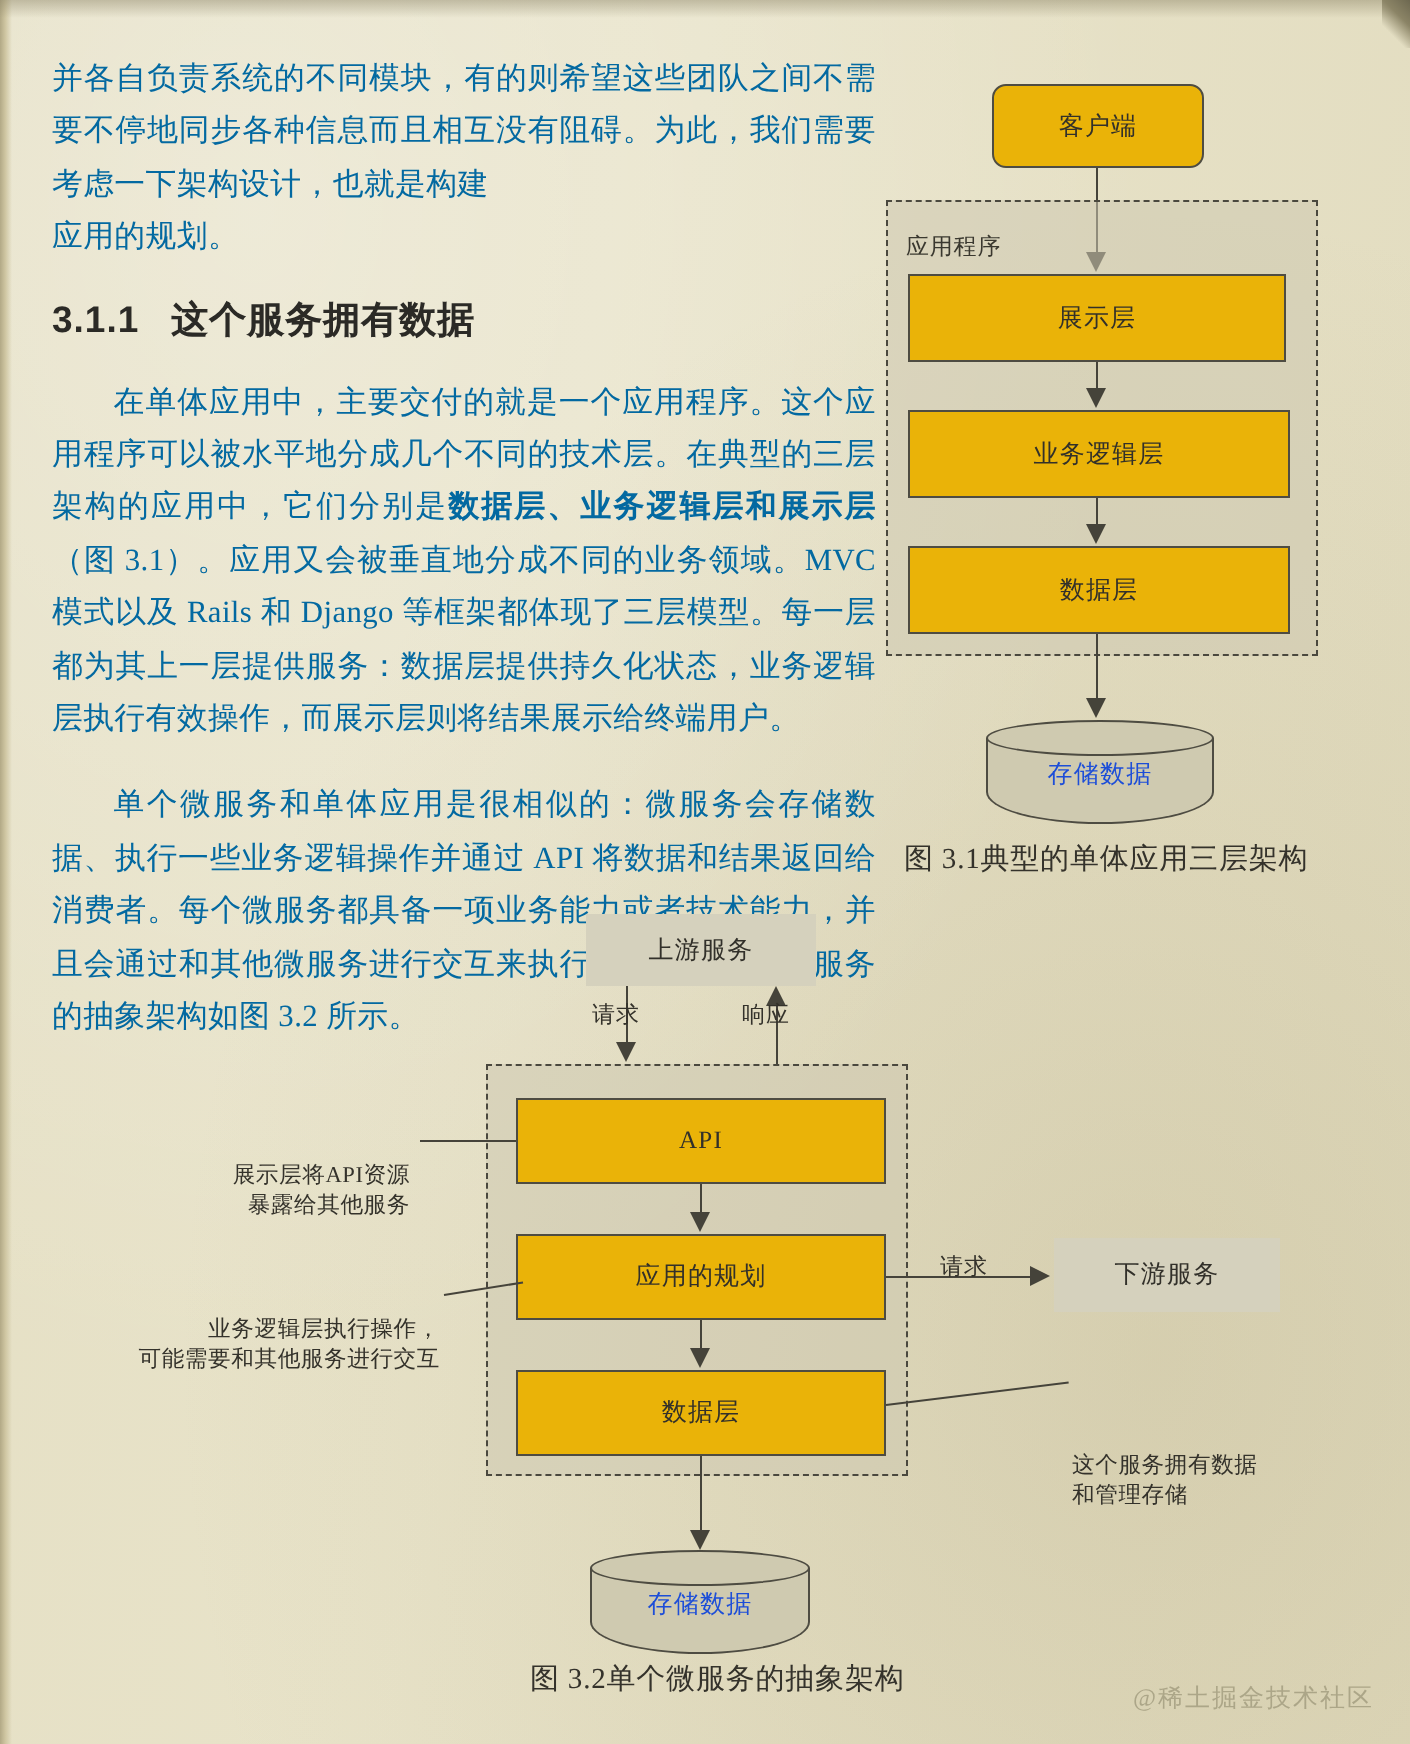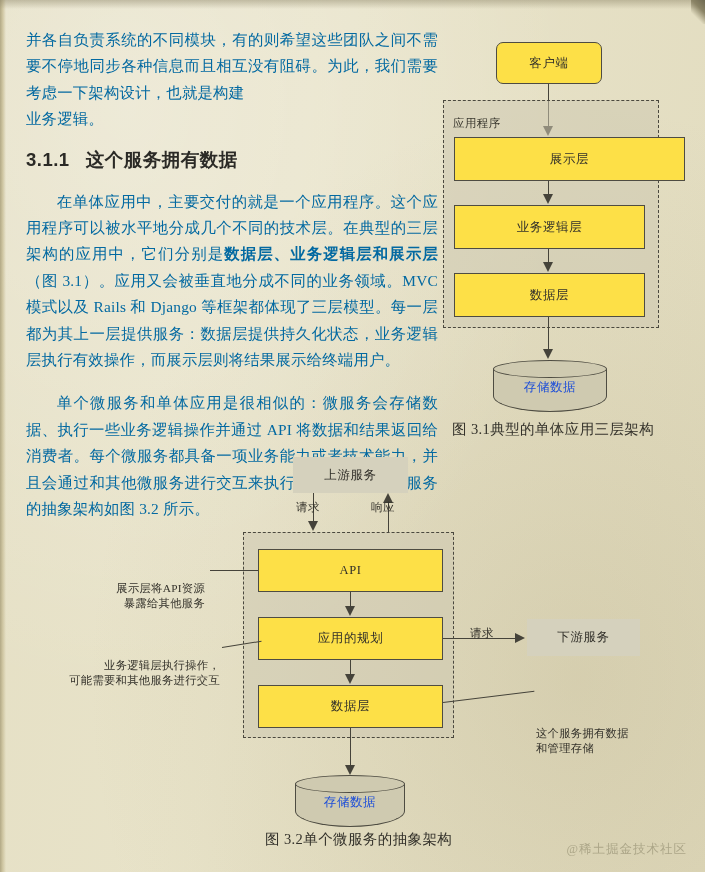--- a/index.html
+++ b/index.html
@@ -76,21 +76,21 @@
     color: #2b2a26;
     margin: 14px 0 9px 0;
   }
   .head .num { margin-right: 16px; }
 
   
   .dgm { position: absolute; z-index: 2; }
   .box {
     position: absolute;
     box-sizing: border-box;
-    background: #fde047;
+    background: #eab308;
     border: 1.6px solid #4e4c42;
     display: flex;
     align-items: center;
     justify-content: center;
     font-size: 12.5px;
     letter-spacing: .6px;
     color: #32302a;
   }
   .box.rounded { border-radius: 7px; }
   .box.plain {
@@ -220,21 +220,21 @@
 <div id="page">
 
   <div class="gutter"></div>
   <div class="page-top-shadow"></div>
   <div class="corner-fold"></div>
 
   <div class="textcol">
 
     <p class="para">
       <span>并各自负责系统的不同模块，有的则希望这些团队之间不需要不停地同步各种信息而且相互没有</span><span>阻碍。为此，我们需要考虑一下架构设计，也就是构建</span><br>
-      <span>业务逻辑。</span>
+      <span>应用的规划。</span>
     </p>
 
     <h2 class="head">
       <span class="num">3.1.1</span><span>这个服务拥有数据</span>
     </h2>
 
     <p class="para indent"><span>在单体应用中，主要交付的就是一个应用程序。这个应用程序可以被水平地分成几个不同的技术层。在典型的三层架构的应用中，它们分别是</span><b>数据层、业务逻辑层和展示层</b><span>（图 3.1）。应用又会被垂直地分成不同的业务领域。MVC 模式以及 Rails 和 Django 等框架都体现了三层模型。每一层都为其上一层提供服务：数据层提供持久化状态，业务逻辑层执行有效操作，而展示层则将结果展示给终端用户。</span></p>
 
     <p class="para indent">单个微服务和单体应用是很相似的：微服务会存储数据、执行一些业务逻辑操作并通过 API 将数据和结果返回给消费者。每个微服务都具备一项业务能力或者技术能力，并且会通过和其他微服务进行交互来执行某些任务。单个服务的抽象架构如图 3.2 所示。</p>
   </div>
@@ -244,21 +244,21 @@
     <div class="box rounded" style="left:496px;top:42px;width:106px;height:42px;">
       <span>客户端</span>
     </div>
 
     <div class="vline" style="left:548px;top:84px;height:46px;"></div>
     <div class="arrowhead-down" style="left:543px;top:126px;"></div>
 
     <div class="dashbox" style="left:443px;top:100px;width:216px;height:228px;"></div>
     <div class="dashlabel" style="left:453px;top:116px;">应用程序</div>
 
-    <div class="box" style="left:454px;top:137px;width:231px;height:44px;">
+    <div class="box" style="left:454px;top:137px;width:189px;height:44px;">
       <span>展示层</span>
     </div>
 
     <div class="vline" style="left:548px;top:181px;height:17px;"></div>
     <div class="arrowhead-down" style="left:543px;top:194px;"></div>
 
     <div class="box" style="left:454px;top:205px;width:191px;height:44px;">
       <span>业务逻辑层</span>
     </div>
 

